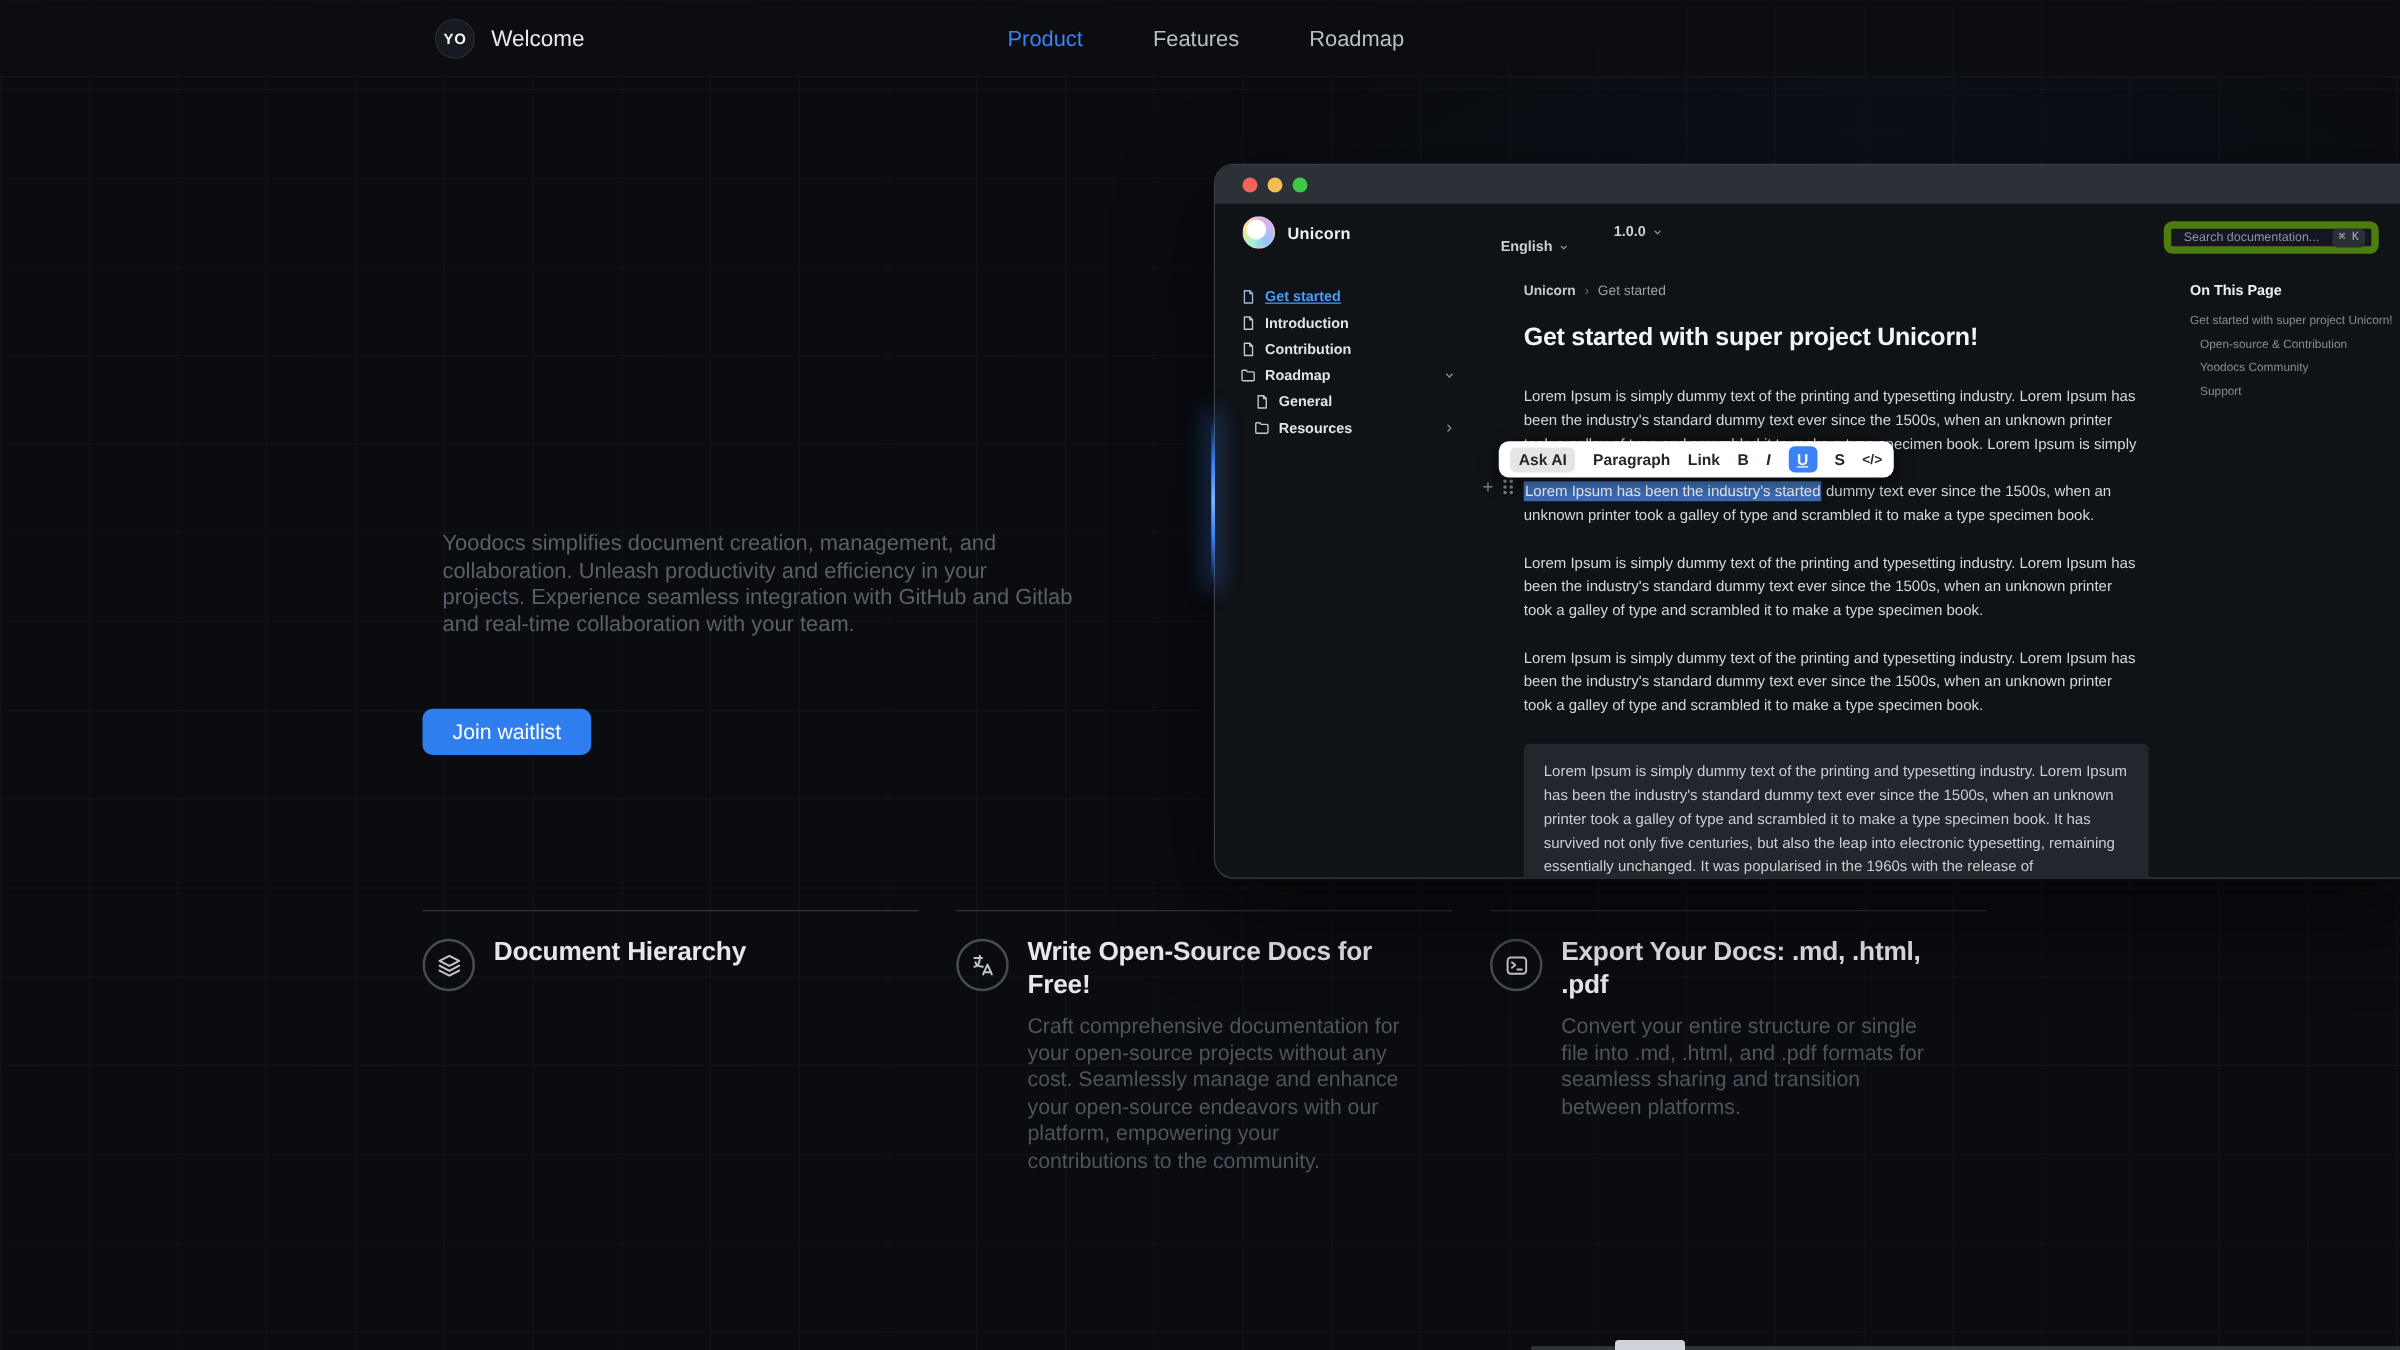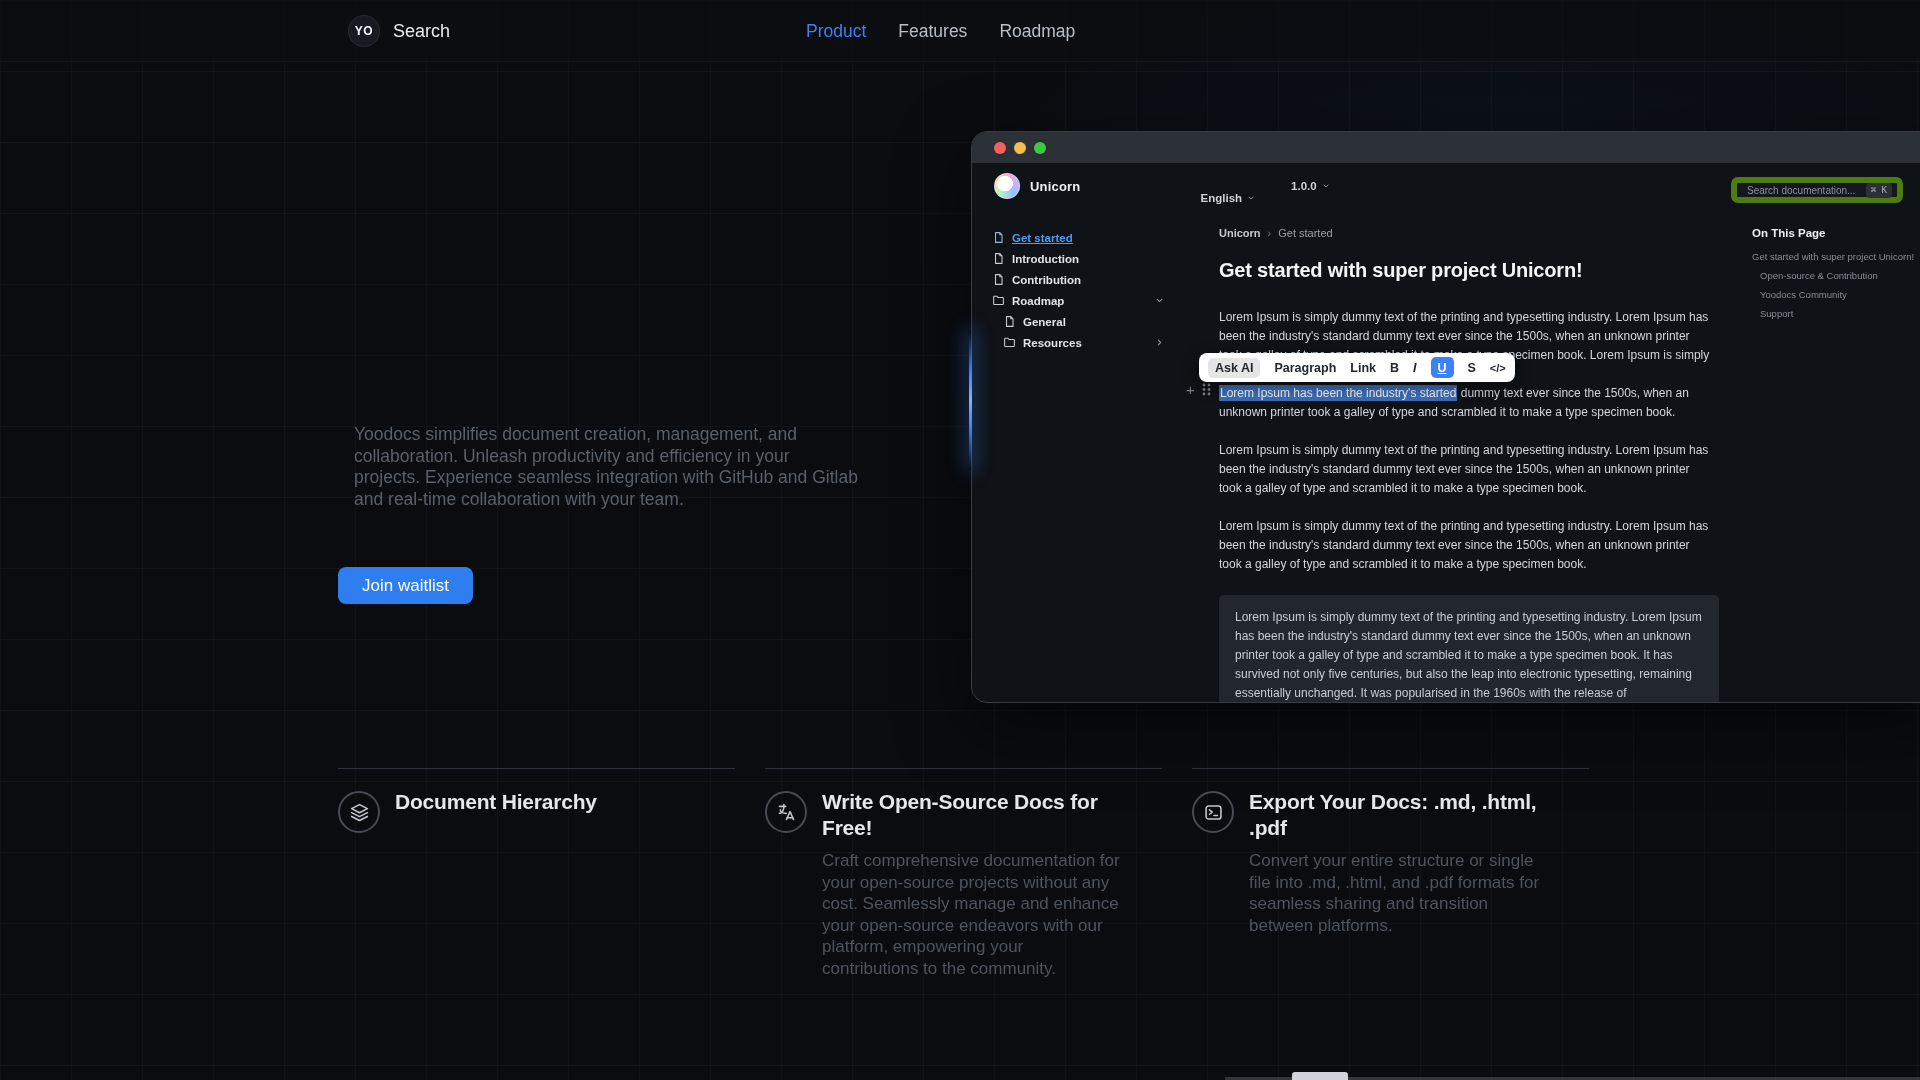--- a/index.html
+++ b/index.html
@@ -20,21 +20,21 @@
 
   
   .navbar { position:absolute; top:0; left:0; right:0; height:62px;
     background:rgba(12,14,18,0.65); border-bottom:1px solid rgba(255,255,255,0.045);
     z-index:6; }
   .brand { position:absolute; left:348px; top:0; height:62px; display:flex; align-items:center; gap:13px; }
   .logo { width:32px; height:32px; border-radius:50%; background:#171a20;
     border:1px solid rgba(255,255,255,0.07); color:#f4f6f8; font-weight:700;
     font-size:12px; letter-spacing:.5px; display:flex; align-items:center; justify-content:center; }
   .brand-name { color:#e9ebee; font-size:18px; font-weight:500; }
-  .nav-links { position:absolute; left:806px; top:0; height:62px; display:flex; align-items:center; gap:32px; }
+  .nav-links { position:absolute; left:806px; top:0; height:62px; display:flex; align-items:center; gap:56px; }
   .nav-link { font-size:17.5px; color:#b9bfc7; cursor:pointer; text-decoration:none; }
   .nav-link.active { color:var(--accent,#3b82f6); font-weight:500; }
 
   
   .hero-title { position:absolute; left:338px; top:206px; font-size:48px; line-height:58px;
     font-weight:700; letter-spacing:-0.6px;
     background:linear-gradient(180deg,#fafbfc 5%,#e6e9ed 45%,#aeb5bf 100%);
     -webkit-background-clip:text; background-clip:text; color:transparent; }
   .hero-desc { position:absolute; left:354px; top:424px; width:505px;
     font-size:17.5px; line-height:21.5px; color:#596069; }
@@ -123,21 +123,21 @@
   .tb-code { font-size:11px; font-weight:700; }
 
   
   .toc { position:absolute; left:780px; top:77px; width:178px; }
   .toc-title { margin-top:18px; font-size:11.5px; font-weight:700; color:#eef0f3; }
   .toc-link { font-size:9.5px; line-height:12px; color:#878d96; margin-top:7px; cursor:pointer; }
   .toc-link.first { margin-top:12px; }
   .toc-link.sub { padding-left:8px; }
 
   
-  .features { position:absolute; left:338px; top:768px; display:flex; gap:30px; }
+  .features { position:absolute; left:338px; top:728px; display:flex; gap:30px; }
   .feature { width:397px; border-top:1px solid #2e333c; padding-top:20px;
     display:flex; gap:15px; align-items:flex-start; }
   .f-icon { flex:none; width:42px; height:42px; border:2px solid #464c55; border-radius:50%;
     display:flex; align-items:center; justify-content:center; color:#c2c7cd; margin-top:2px; }
   .f-icon svg { width:21px; height:21px; }
   .f-text { width:302px; }
   .f-title { font-size:21px; line-height:26px; font-weight:600; color:#e4e7eb; letter-spacing:-0.2px; }
   .f-body { margin-top:9px; font-size:17px; line-height:21.5px; color:#4e545e; }
 
   
@@ -151,21 +151,21 @@
 </head>
 <body>
 
 <div class="page">
   <div class="grid-overlay"></div>
   <div class="bg-glow"></div>
 
   <header class="navbar">
     <div class="brand">
       <span class="logo">YO</span>
-      <span class="brand-name">Search</span>
+      <span class="brand-name">Welcome</span>
     </div>
     <nav class="nav-links">
       <a class="nav-link active">Product</a>
       <a class="nav-link">Features</a>
       <a class="nav-link">Roadmap</a>
     </nav>
   </header>
 
   <p class="hero-desc">Yoodocs simplifies document creation, management, and collaboration. Unleash productivity and efficiency in your projects. Experience seamless integration with GitHub and Gitlab and real-time collaboration with your team.</p>
   <button class="cta">Join waitlist</button>

